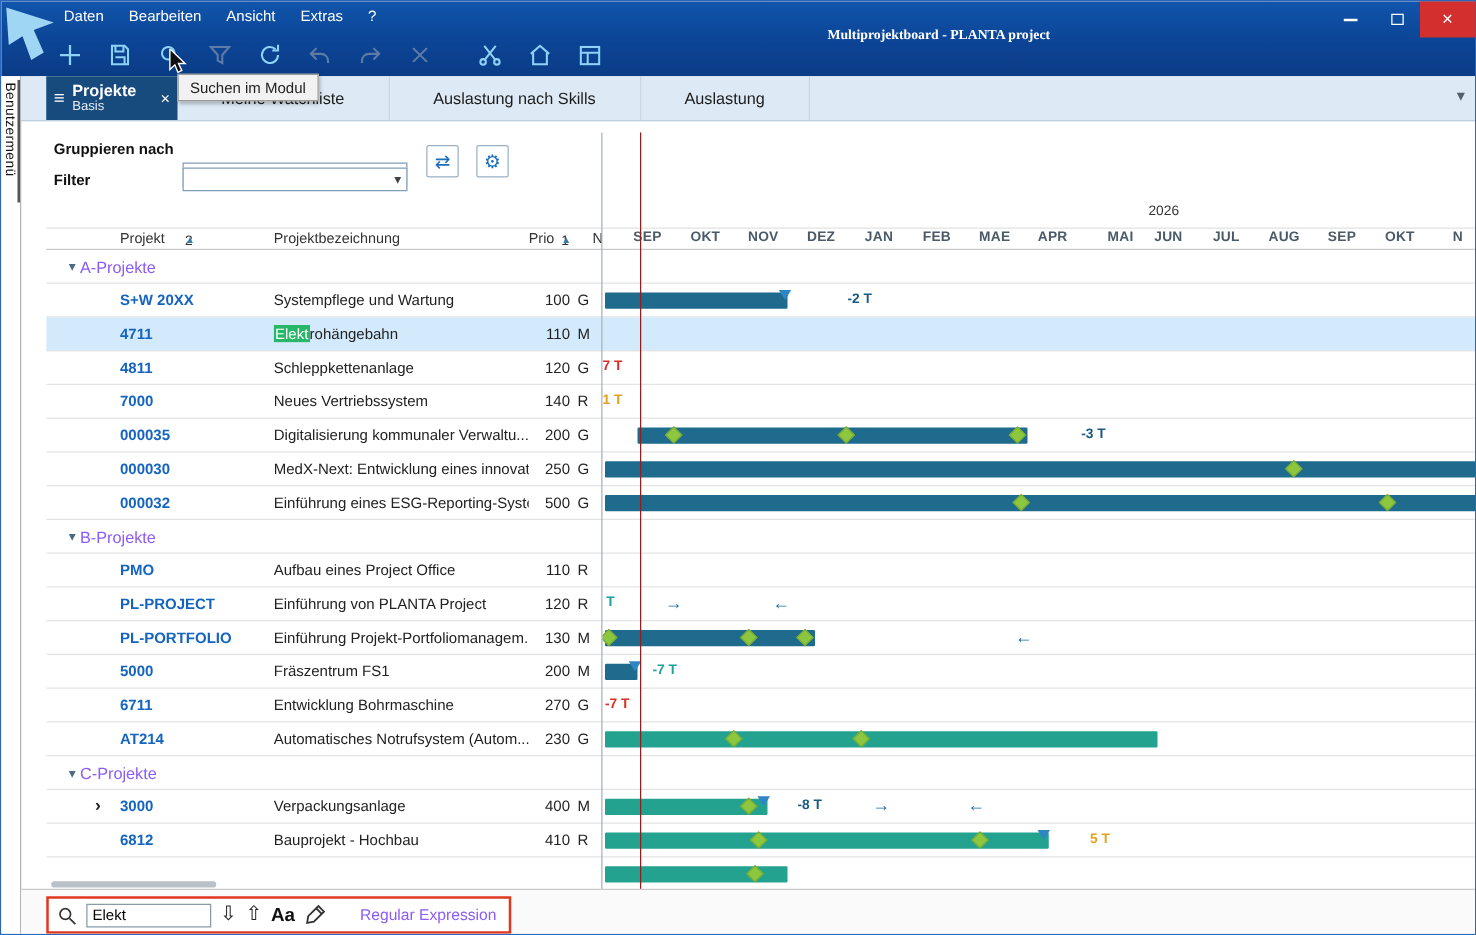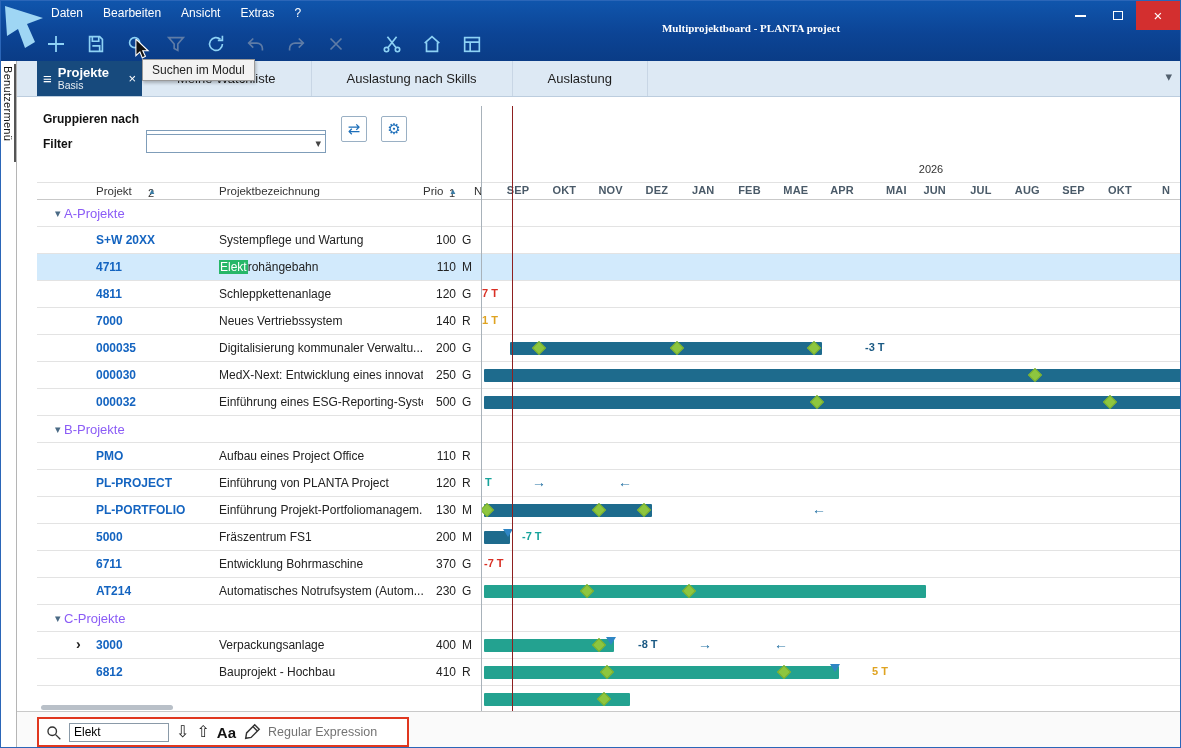--- a/index.html
+++ b/index.html
@@ -106,21 +106,21 @@
   .hscroll { position: absolute; left: 40px; top: 704px; width: 132px; height: 5px;
     background: #b9c0c8; border-radius: 3px; z-index: 7; }
   .findbar { position: absolute; left: 36px; top: 716px; width: 372px; height: 30px;
     border: 2px solid #e0371f; background: #fff; display: flex; align-items: center;
     gap: 7px; padding: 0 6px; z-index: 10; }
   .findbar svg { fill: none; stroke: #333; stroke-width: 1.6; }
   .find-input { width: 100px; height: 19px; border: 1px solid #8a9aa8; font-size: 12px;
     padding: 1px 4px; font-family: "Liberation Sans", sans-serif; }
   .find-arrow { font-size: 16px; color: #222; line-height: 1; }
   .find-case { font-weight: bold; font-size: 15px; color: #111; }
-  .find-regex { font-size: 12.5px; color: #737373; white-space: nowrap; }
+  .find-regex { font-size: 12.5px; color: #8b5cf6; white-space: nowrap; margin-left: 20px; }
 </style>
 </head>
 <body>
 
 <div id="window">
 
   <div class="titlebar">
     <svg class="logo" width="44" height="56" viewBox="0 0 44 56">
       <polygon points="2,4 40,16 24,22 32,40 22,46 15,27 4,34" fill="#9fd6f4"></polygon>
     </svg>
@@ -299,20 +299,25 @@
         <div class="row-right"></div>
       </div>
       <div class="row">
         <div class="row-left">
           <span class="c-ind"></span>
           <span class="c-id">S+W 20XX</span>
           <span class="c-desc">Systempflege und Wartung</span>
           <span class="c-prio">100</span>
           <span class="c-flag">G</span>
         </div>
+        <div class="row-right">
+          <div class="bar" style="left: 2px; width: 146px; background: rgb(30, 107, 141);"></div>
+          <div class="tri" style="left: 141px;"></div>
+          <span class="glabel" style="left: 196px; color: rgb(27, 90, 132);">-2 T</span>
+        </div>
       </div>
       <div class="row" style="background: rgb(210, 234, 252); align-items: center;">
         <div class="row-left">
           <span class="c-ind"></span>
           <span class="c-id">4711</span>
           <span class="c-desc"><mark class="hl" style="background: rgb(39, 183, 104); color: rgb(255, 255, 255);">Elekt</mark>rohängebahn</span>
           <span class="c-prio">110</span>
           <span class="c-flag">M</span>
         </div>
         <div class="row-right">
@@ -445,21 +450,21 @@
           <div class="bar" style="left: 2px; width: 26px; background: rgb(30, 107, 141);"></div>
           <div class="tri" style="left: 21px;"></div>
           <span class="glabel" style="left: 40px; color: rgb(24, 163, 155);">-7 T</span>
         </div>
       </div>
       <div class="row">
         <div class="row-left">
           <span class="c-ind"></span>
           <span class="c-id">6711</span>
           <span class="c-desc">Entwicklung Bohrmaschine</span>
-          <span class="c-prio">370</span>
+          <span class="c-prio">270</span>
           <span class="c-flag">G</span>
         </div>
         <div class="row-right">
           <span class="glabel" style="left: 2px; color: rgb(217, 48, 37);">-7 T</span>
         </div>
       </div>
       <div class="row">
         <div class="row-left">
           <span class="c-ind"></span>
           <span class="c-id">AT214</span>

